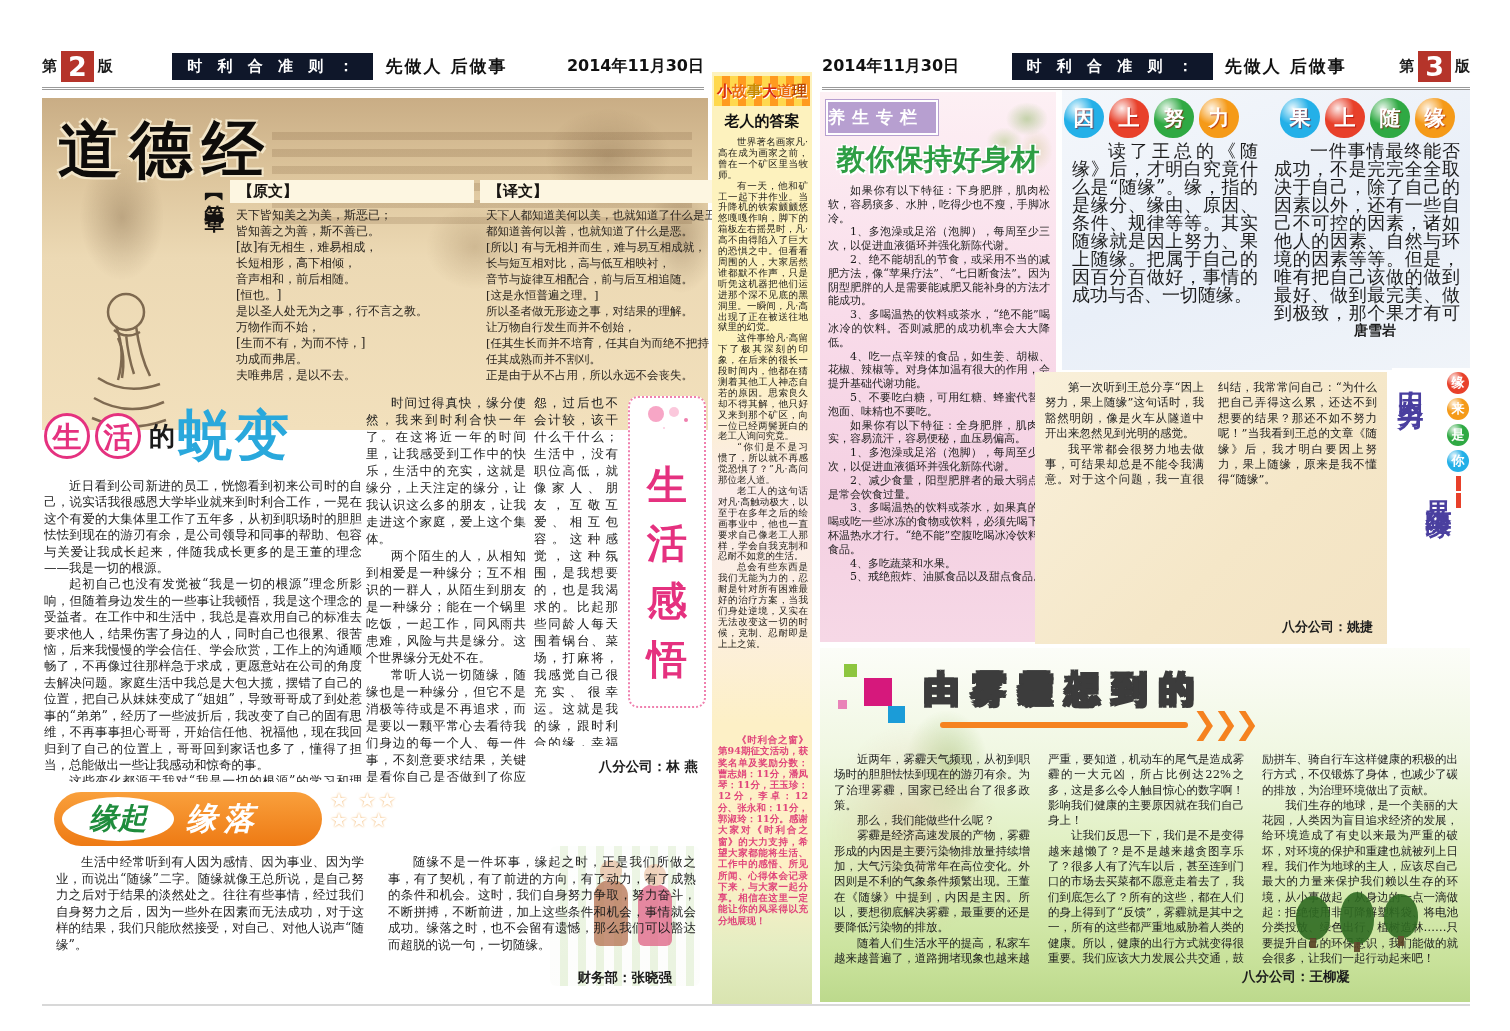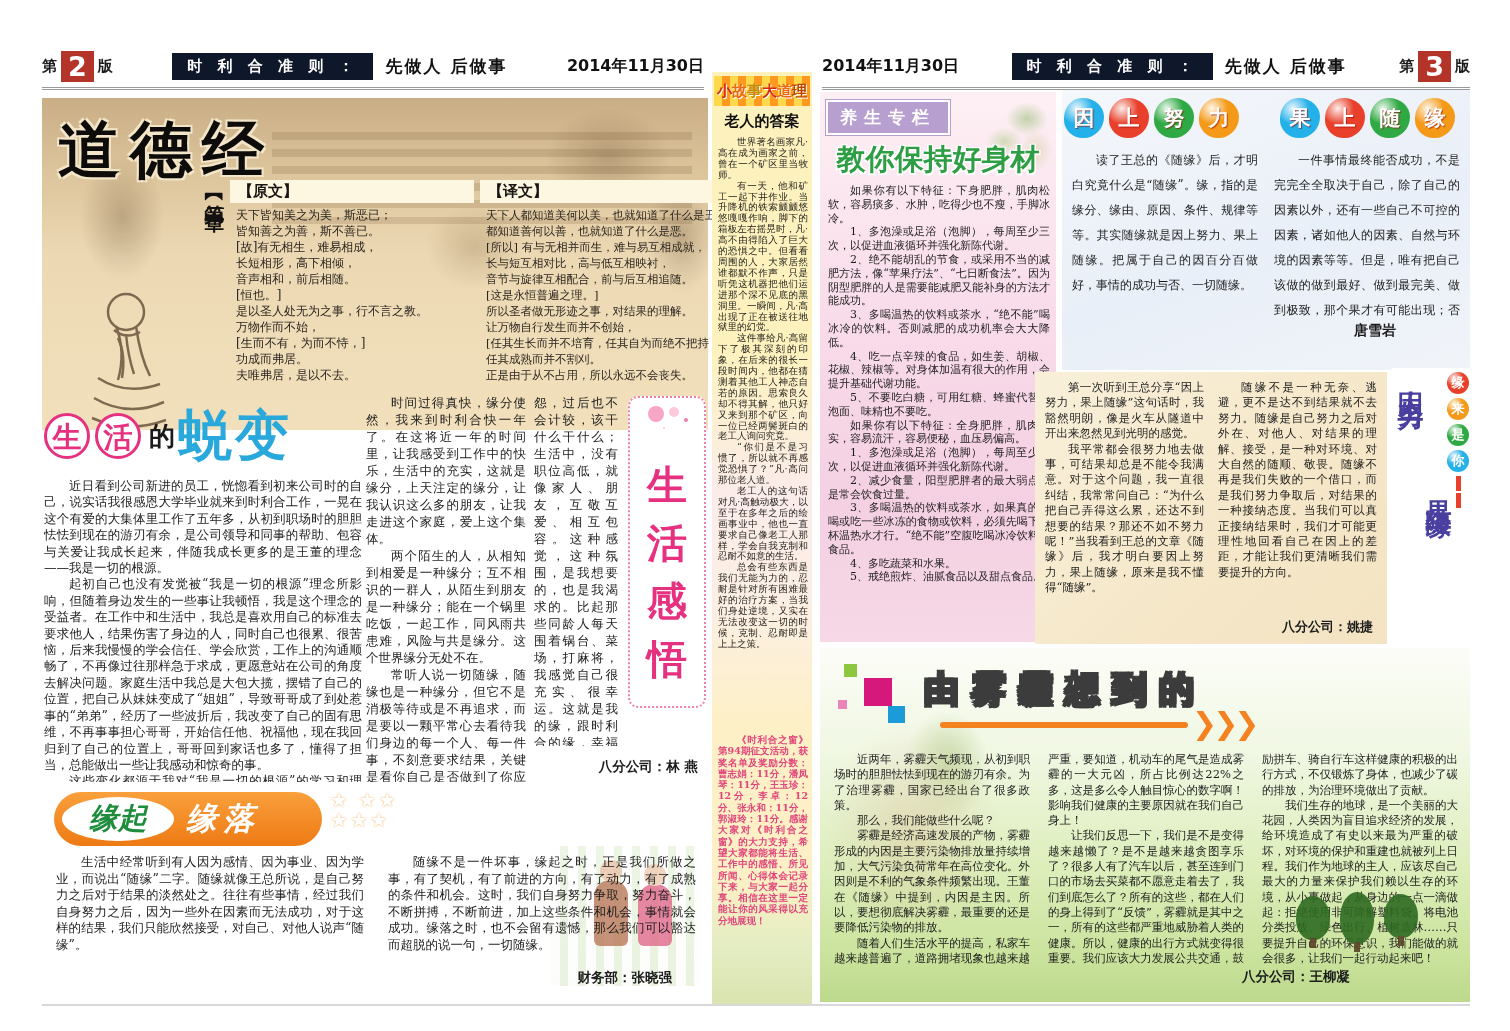--- a/index.html
+++ b/index.html
@@ -114,42 +114,42 @@
     font-weight:bold; color:#e0457b; text-align:justify; text-indent:2em; }
 
   
   .yangsheng { left:820px; top:92px; width:236px; height:550px;
     background:linear-gradient(180deg,#fdf0f4 0%,#f9dcea 40%,#f4d0e2 75%,#f6d8e6 100%); overflow:hidden; }
   .ys-plant { position:absolute; right:2px; top:0; width:90px; height:90px; opacity:.6;
     background:radial-gradient(30px 24px at 70% 30%, #9fbf7a, transparent 70%),
                radial-gradient(26px 20px at 45% 55%, #b9cf92, transparent 70%),
                radial-gradient(24px 30px at 80% 65%, #d9cfa8, transparent 70%); }
   .ys-label { position:absolute; left:6px; top:8px; background:#b79fd0; color:#fff; font-weight:bold;
-    font-size:17px; letter-spacing:7px; padding:4px 12px 4px 12px; border:2px solid #fff; box-shadow:0 0 0 1px #b79fd0;
+    font-size:17px; letter-spacing:7px; padding:4px 12px 4px 0; border:2px solid #fff; box-shadow:0 0 0 1px #b79fd0;
     font-family:"DejaVu Sans","Liberation Sans",sans-serif; }
   .ys-title { position:absolute; left:0; top:48px; width:100%; text-align:center; font-size:29px; font-weight:900;
     color:#2e9e44; font-family:"DejaVu Sans","Liberation Sans",sans-serif;
     text-shadow:1.5px 1.5px 0 #fff,-1.5px -1.5px 0 #fff,1.5px -1.5px 0 #fff,-1.5px 1.5px 0 #fff; }
   .ys-body { position:absolute; left:8px; right:6px; top:92px; bottom:4px; font-size:11px; line-height:13.8px; overflow:hidden; }
 
   
   .yinshang { left:1062px; top:90px; width:408px; height:280px;
     background:linear-gradient(160deg,#f4f7fb 0%,#e9eff8 55%,#f0f4f9 100%); }
   .badge-row { display:flex; align-items:center; padding:8px 0 0 2px; }
   .badge { width:40px; height:40px; margin-right:5px; border-radius:46% 54% 52% 48% / 52% 48% 54% 46%;
     display:flex; align-items:center; justify-content:center; color:#fff; font-weight:900; font-size:21px;
     font-family:"DejaVu Sans","Liberation Sans",sans-serif;
     text-shadow:1px 1px 1px rgba(150,0,0,.6); } 
   .bg-blue{background:radial-gradient(circle at 32% 26%,rgba(255,255,255,.9),rgba(255,255,255,0) 40%),#24b0e8;}
   .bg-red{background:radial-gradient(circle at 32% 26%,rgba(255,255,255,.9),rgba(255,255,255,0) 40%),#e8402a;}
   .bg-green{background:radial-gradient(circle at 32% 26%,rgba(255,255,255,.9),rgba(255,255,255,0) 40%),#2fa943;}
   .bg-orange{background:radial-gradient(circle at 32% 26%,rgba(255,255,255,.9),rgba(255,255,255,0) 40%),#f59a18;}
   .badge-gap { width:36px; }
-  .yin-body { position:absolute; left:10px; right:10px; top:58px; height:184px; column-count:2; column-gap:16px;
-    font-size:12px; line-height:25px; overflow:hidden; }
+  .yin-body { position:absolute; left:10px; right:10px; top:52px; height:184px; column-count:2; column-gap:16px;
+    font-size:18px; line-height:18px; overflow:hidden; }
   .yin-byline { position:absolute; right:74px; bottom:30px; font-weight:bold; font-size:14px; }
 
   
   .yaojie { left:1035px; top:372px; width:352px; height:272px;
     background:linear-gradient(135deg,#f9f0da 0%,#f5e7c8 60%,#f3e3c3 100%); }
   .yj-body { position:absolute; left:10px; right:10px; top:8px; height:224px; column-count:2; column-gap:14px;
     font-size:11.5px; line-height:15.4px; overflow:hidden; }
   .yj-byline { position:absolute; right:14px; bottom:8px; font-weight:bold; font-size:13px; }
 
   
@@ -383,21 +383,20 @@
         <p>一件事情最终能否成功，不是完完全全取决于自己，除了自己的因素以外，还有一些自己不可控的因素，诸如他人的因素、自然与环境的因素等等。但是，唯有把自己该做的做到最好、做到最完美、做到极致，那个果才有可能出现；否则，就连自己可控的因素都没有去做到，那个所期待的果肯定不会出现。</p>
         <p>有一种因，我们种下了，那个果就一定会出现。那就是真诚、无私地付出自己的爱，就是一切只是为了对方会更好，焦点全然在对方身上，不求任何回报的付出与爱，最终一定会得到爱的福报，这个福报的果，也许是给自己，也许是给自己的家人、也许是给自己的朋友。有道是，有因必有其果，有果必有其因。</p>
       </div>
     <div class="yin-byline">唐雪岩</div>
   </div>
 
   <div class="abs yaojie">
     <div class="yj-body">
         <p>第一次听到王总分享“因上努力，果上随缘”这句话时，我豁然明朗，像是火车从隧道中开出来忽然见到光明的感觉。</p>
         <p>我平常都会很努力地去做事，可结果却总是不能令我满意。对于这个问题，我一直很纠结，我常常问自己：“为什么把自己弄得这么累，还达不到想要的结果？那还不如不努力呢！”当我看到王总的文章《随缘》后，我才明白要因上努力，果上随缘，原来是我不懂得“随缘”。</p>
-        <p>随缘不是一种无奈、逃避，更不是达不到结果就不去努力。随缘是自己努力之后对外在、对他人、对结果的理解、接受，是一种对环境、对大自然的随顺、敬畏。随缘不再是我们失败的一个借口，而是我们努力争取后，对结果的一种接纳态度。当我们可以真正接纳结果时，我们才可能更理性地回看自己在因上的差距，才能让我们更清晰我们需要提升的方向。</p>
       </div>
     <div class="yj-byline">八分公司：姚捷</div>
   </div>
 
   <div class="abs sidebar">
     <div class="sb-vert sb-v1">因上努力，</div>
     <div class="sb-vert sb-v2">果上随缘</div>
     <div class="sb-circles">
       <div class="sb-circle bg-red">缘</div>
       <div class="sb-circle bg-orange">来</div>

